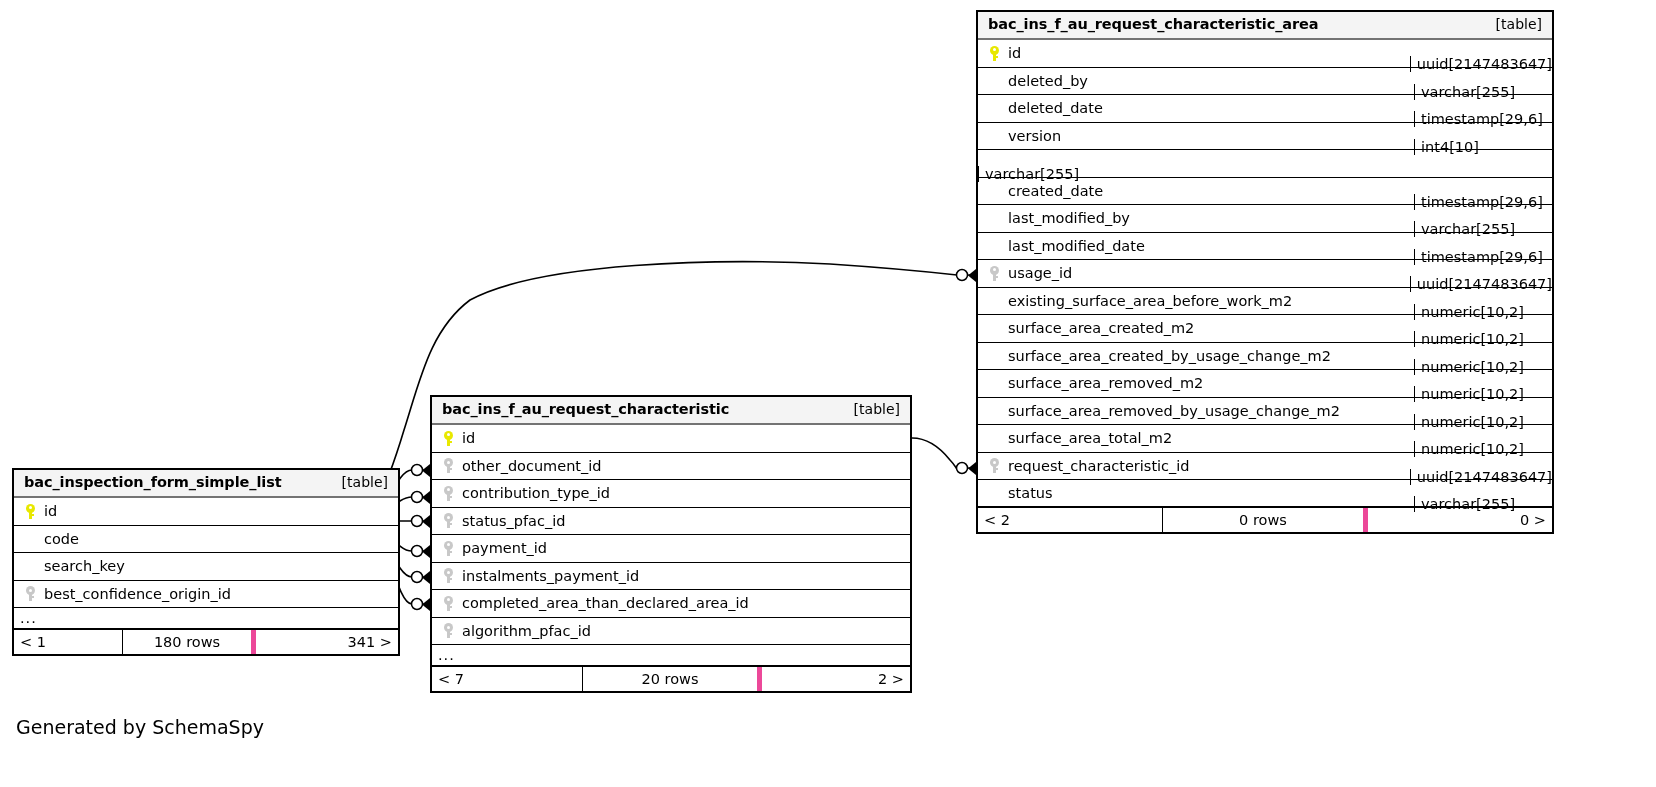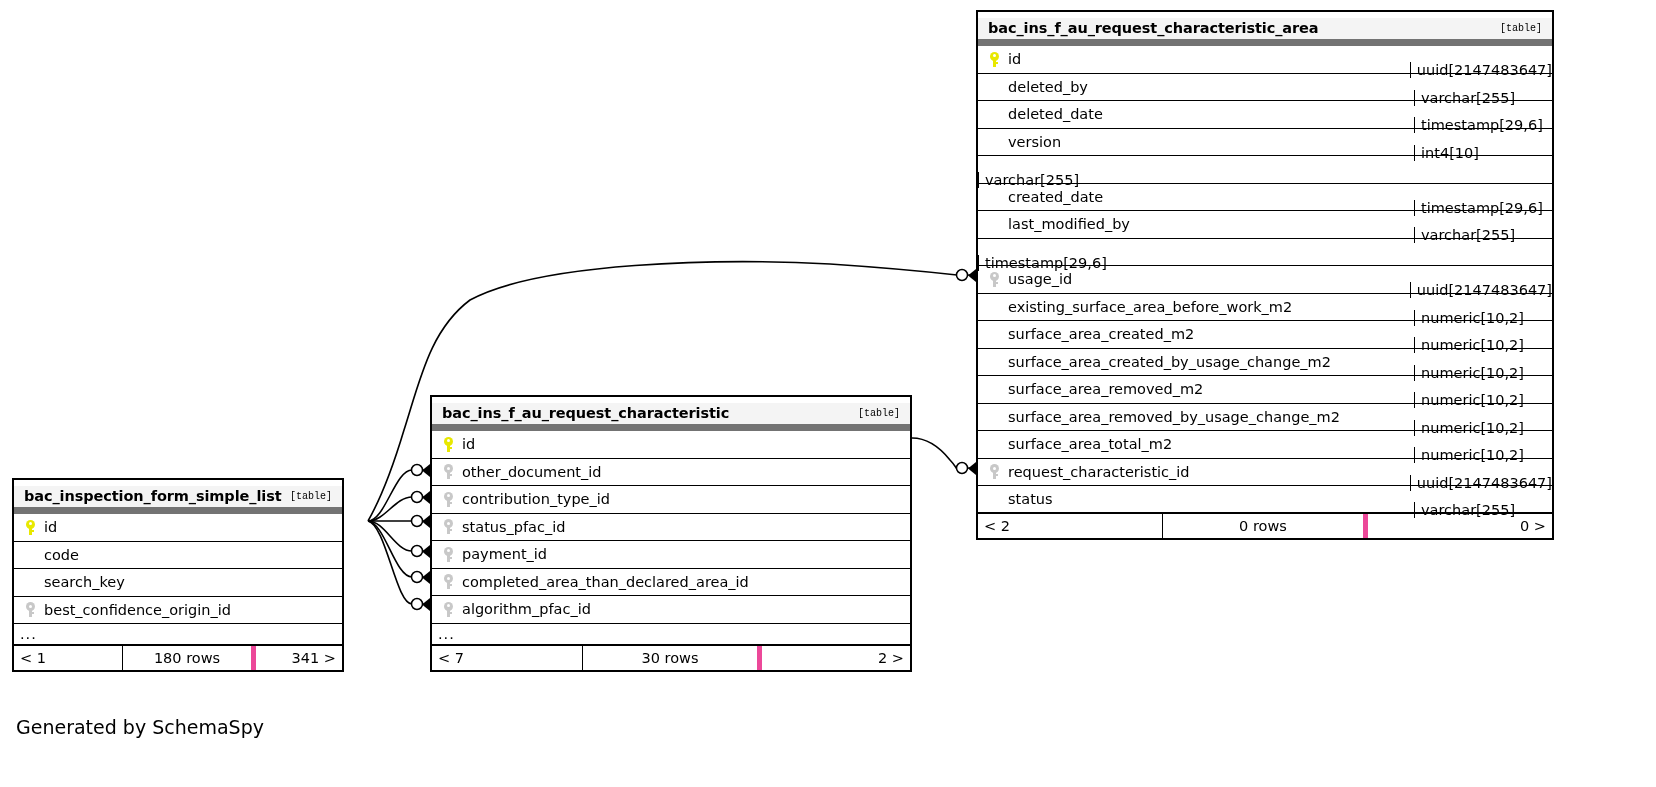--- a/index.html
+++ b/index.html
@@ -12,30 +12,29 @@
   svg.edges{position:absolute;left:0;top:0;width:1656px;height:787px;pointer-events:none;}
 
   .table-box{
     position:absolute;
     background:#ffffff;
     border:2px solid #000000;
     box-sizing:border-box;
     font-size:14.5px;
   }
   .tbl-title{
-    display:flex;align-items:center;justify-content:space-between;
+    display:flex;justify-content:space-between;
     background:#f4f4f4;
-    border-bottom:7px solid #737373;
+    border-bottom:2px solid #737373;
     padding:4px 10px 5px 10px;
     box-sizing:border-box;
     height:28px;
-    margin-top:6px;
   }
   .tbl-title .tname{font-weight:bold;font-size:14.5px;letter-spacing:-0.1px;white-space:nowrap;}
-  .tbl-title .ttag{font-size:10px;white-space:nowrap;font-family:Liberation Mono, monospace;}
+  .tbl-title .ttag{font-size:14px;white-space:nowrap;}
 
   .col-row{
     display:flex;align-items:center;
     border-bottom:1px solid #000000;
     height:27.5px;
     box-sizing:border-box;
   }
   .col-row:last-of-type{border-bottom:none;}
   .col-name{
     flex:1 1 auto;display:flex;align-items:center;
@@ -76,21 +75,21 @@
   }
   .foot-row{
     display:flex;height:24px;box-sizing:border-box;font-size:14.5px;
   }
   .foot-cell{display:flex;align-items:center;box-sizing:border-box;padding:0 6px;}
   .foot-left{flex:1 1 0;justify-content:flex-start;}
   .foot-mid{flex:1 1 0;justify-content:center;border-left:1px solid #000;border-right:5px solid #ec4899;}
   .foot-right{flex:1 1 0;justify-content:flex-end;}
 
   
-  #tbl-left{left:12px;top:478px;width:332px;}
+  #tbl-left{left:12px;top:468px;width:388px;}
   #tbl-left .foot-left{flex:0 0 108px;}
   #tbl-left .foot-mid{flex:0 0 134px;}
 
   #tbl-mid{left:430px;top:395px;width:482px;}
   #tbl-mid .foot-left{flex:0 0 150px;}
   #tbl-mid .foot-mid{flex:0 0 180px;}
 
   #tbl-right{left:976px;top:10px;width:578px;}
   #tbl-right .col-type{flex:0 0 138px;}
   #tbl-right .foot-left{flex:0 0 184px;}
@@ -298,20 +297,34 @@
               <span class="hole"></span>
               <span class="shaft"></span>
               <span class="tooth"></span>
             </span>
         </span>
         <span class="lbl">payment_id</span>
       </div>
 
     </div>
 
+    <div class="col-row">
+      <div class="col-name">
+        <span class="keyslot">
+          <span class="keyicon key-fk">
+              <span class="head"></span>
+              <span class="hole"></span>
+              <span class="shaft"></span>
+              <span class="tooth"></span>
+            </span>
+        </span>
+        <span class="lbl">instalments_payment_id</span>
+      </div>
+
+    </div>
 
     <div class="col-row">
       <div class="col-name">
         <span class="keyslot">
           <span class="keyicon key-fk">
               <span class="head"></span>
               <span class="hole"></span>
               <span class="shaft"></span>
               <span class="tooth"></span>
             </span>
@@ -333,21 +346,21 @@
         </span>
         <span class="lbl">algorithm_pfac_id</span>
       </div>
 
     </div>
 
     <div class="ellipsis-row">...</div>
 
     <div class="foot-row">
       <div class="foot-cell foot-left">&lt; 7</div>
-      <div class="foot-cell foot-mid">30 rows</div>
+      <div class="foot-cell foot-mid">20 rows</div>
       <div class="foot-cell foot-right">2 &gt;</div>
     </div>
   </div>
 
   <div class="table-box" id="tbl-right">
     <div class="tbl-title">
       <span class="tname">bac_ins_f_au_request_characteristic_area</span>
       <span class="ttag">[table]</span>
     </div>
 
@@ -404,20 +417,24 @@
 
     <div class="col-row">
       <div class="col-name">
         <span class="keyslot"></span>
         <span class="lbl">last_modified_by</span>
       </div>
       <div class="col-type">varchar[255]</div>
     </div>
 
     <div class="col-row">
+      <div class="col-name">
+        <span class="keyslot"></span>
+        <span class="lbl">last_modified_date</span>
+      </div>
       <div class="col-type">timestamp[29,6]</div>
     </div>
 
     <div class="col-row">
       <div class="col-name">
         <span class="keyslot">
           <span class="keyicon key-fk">
               <span class="head"></span>
               <span class="hole"></span>
               <span class="shaft"></span>

